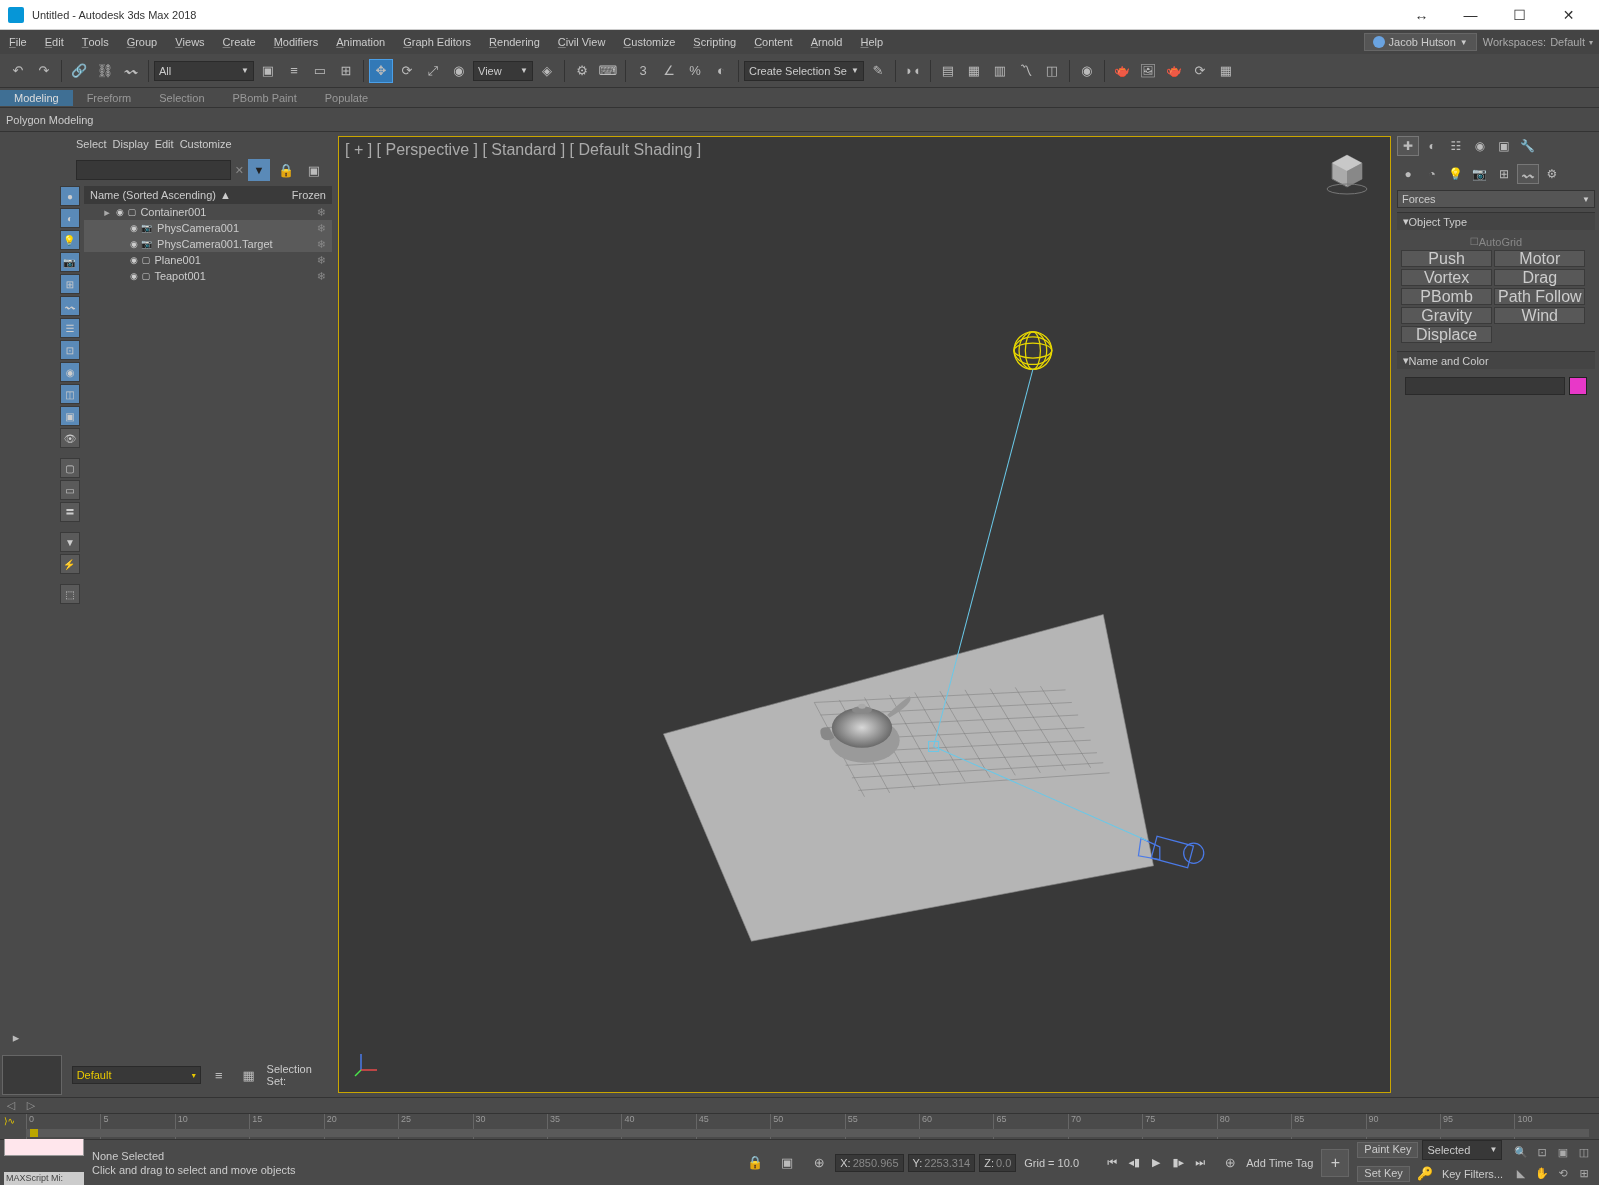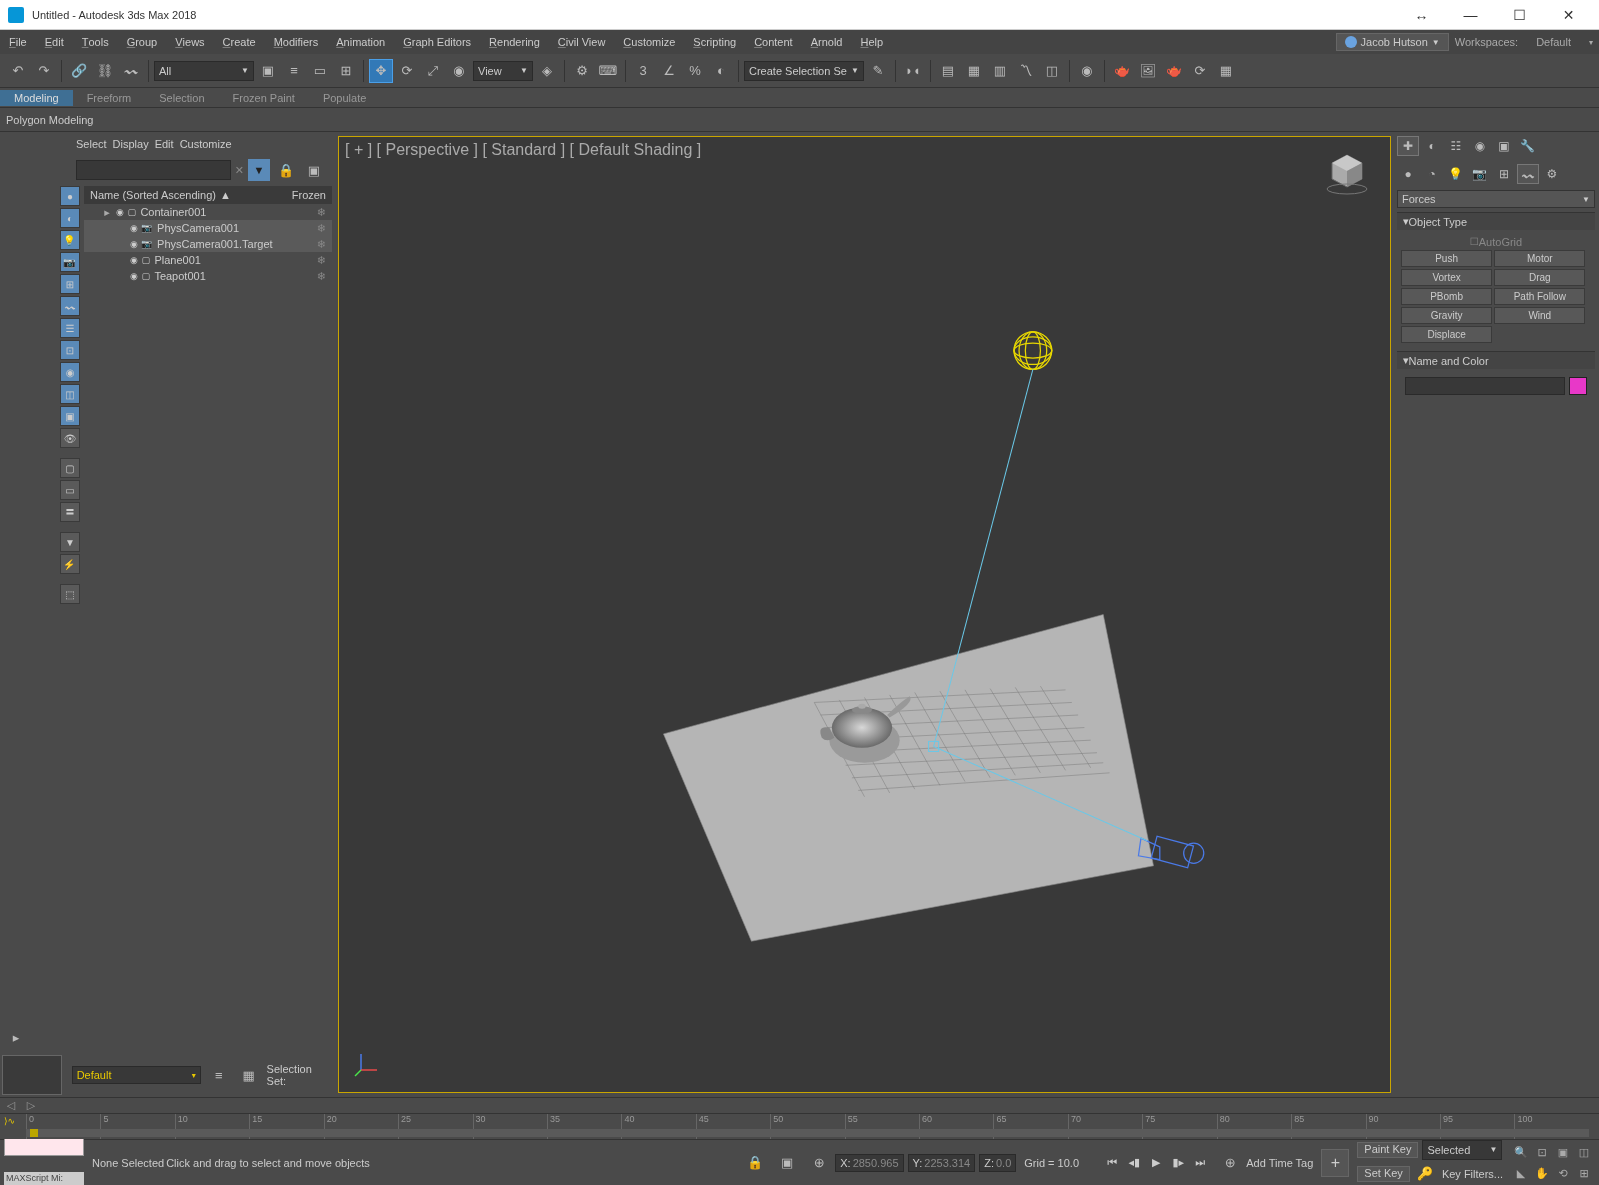--- a/index.html
+++ b/index.html
@@ -6,21 +6,21 @@
 html,body{width:1599px;height:1185px;overflow:hidden;background:#4a4a4a}
 .titlebar{height:30px;background:#fff;display:flex;align-items:center;padding:0 8px;color:#333;border-bottom:1px solid #ccc}
 .titlebar .icon3ds{width:16px;height:16px;background:#0696d7;margin-right:8px;border-radius:2px}
 .titlebar .winbtns{margin-left:auto;display:flex;gap:4px}
 .winbtn{width:45px;height:28px;display:flex;align-items:center;justify-content:center;color:#333;font-size:14px}
 .menubar{height:24px;background:#444;display:flex;align-items:center;color:#ccc;position:relative}
 .menuitem{padding:0 9px;height:24px;display:flex;align-items:center;cursor:pointer}
 .menuitem span{text-decoration:underline;text-decoration-color:rgba(255,255,255,.3)}
 .userbox{margin-left:auto;background:#555;padding:2px 8px;display:flex;align-items:center;gap:4px;color:#ccc;border:1px solid #666}
 .usericon{width:12px;height:12px;background:#6aa3e0;border-radius:50%}
-.wsbox{padding:0 6px;color:#aaa;display:flex;align-items:center;gap:18px}
+.wsbox{padding:0 6px;color:#aaa;display:flex;align-items:center;gap:4px}
 .toolbar1{height:34px;background:#4a4a4a;display:flex;align-items:center;padding:0 6px;gap:2px;border-bottom:1px solid #333}
 .tbtn{width:24px;height:24px;display:flex;align-items:center;justify-content:center;color:#bbb;border:1px solid transparent;font-size:13px}
 .tbtn.active{background:#3279b7;border:1px solid #4a9fe8}
 .tsep{width:1px;height:22px;background:#333;margin:0 3px}
 .selset{height:20px;background:#383838;border:1px solid #2a2a2a;color:#ccc;padding:0 4px;display:flex;align-items:center;min-width:100px}
 .ribbon{height:20px;background:#4a4a4a;display:flex;align-items:center;border-bottom:1px solid #333}
 .rtab{padding:2px 14px;color:#999;font-size:11px}
 .rtab.active{background:#3f6f94;color:#ddd}
 .ribbonbar{height:24px;background:#4a4a4a;display:flex;align-items:center;padding:0 6px;color:#ccc;border-bottom:1px solid #333}
 .main{display:flex;height:calc(100% - 30px - 24px - 34px - 20px - 24px - 16px - 26px - 46px)}
@@ -51,38 +51,38 @@
 .rp-tabs{display:flex;gap:2px;padding:4px;flex-wrap:wrap}
 .rp-tab{width:22px;height:20px;border:1px solid transparent;display:flex;align-items:center;justify-content:center;color:#bbb;font-size:12px}
 .rp-tab.active{background:#555;border:1px solid #777}
 .rp-dd{margin:2px 4px;height:18px;background:#555;border:1px solid #333;display:flex;align-items:center;padding:0 4px;color:#ccc}
 .rp-dd .arr{margin-left:auto;font-size:8px}
 .rollout{margin:2px 4px}
 .rollout-hdr{height:18px;background:#444;display:flex;align-items:center;padding:0 6px;color:#ccc;border-top:1px solid #333}
 .rollout-body{padding:4px;background:#4a4a4a}
 .autogrid{display:flex;justify-content:center;color:#888;font-size:10px;padding:2px}
 .btngrid{display:flex;flex-wrap:wrap;gap:2px}
-.objbtn{width:48%;height:17px;background:#585858;border:1px solid #3a3a3a;display:flex;align-items:center;justify-content:center;color:#ccc;font-size:10px}
+.objbtn{width:48%;height:17px;background:#585858;border:1px solid #3a3a3a;display:flex;align-items:center;justify-content:center;color:#ccc;font-size:16px}
 .namecolor{display:flex;gap:4px;align-items:center;padding:4px}
 .nc-input{flex:1;height:18px;background:#383838;border:1px solid #2a2a2a}
 .nc-swatch{width:18px;height:18px;background:#e838c8;border:1px solid #222}
 .timeslider-row{height:16px;background:#4a4a4a;display:flex;align-items:center;color:#ccc;padding:0 4px;gap:6px;border-top:1px solid #333}
 .tslide-btn{width:14px;height:14px;display:flex;align-items:center;justify-content:center;color:#999}
 .tslide-track{flex:1;position:relative;height:14px}
 .tslide-thumb{position:absolute;left:0;top:0;width:60px;height:14px;background:#666;border:1px solid #888;display:flex;align-items:center;justify-content:center;color:#ccc;font-size:9px}
 .ruler{height:26px;background:#4a4a4a;position:relative;border-top:1px solid #333}
 .ruler-marks{position:absolute;inset:0;display:flex}
 .rmark{flex:1;border-left:1px solid #666;color:#999;font-size:9px;padding-left:2px}
 .ruler-bar{position:absolute;left:26px;right:10px;bottom:2px;height:8px;background:#5a5a5a}
 .ruler-key{position:absolute;left:30px;bottom:2px;width:8px;height:8px;background:#bba600}
 .statusbar{height:46px;background:#4a4a4a;display:flex;align-items:center;color:#ccc;padding:0 4px;gap:8px;border-top:1px solid #333}
 .sb-left{display:flex;flex-direction:column;gap:16px}
 .sb-input{width:80px;height:18px;background:#ffe6ec;border:1px solid #999;color:#333;font-size:9px;padding:0 2px}
 .maxscript{width:80px;height:16px;background:#ccc;color:#444;font-size:9px;padding:1px 2px}
-.sb-msgs{display:flex;flex-direction:row;gap:2px;font-size:10px;min-width:200px}
+.sb-msgs{display:flex;flex-direction:column;gap:2px;font-size:10px;min-width:200px}
 .coords{display:flex;gap:4px;align-items:center}
 .coord-box{display:flex;align-items:center;gap:2px;height:18px;background:#383838;border:1px solid #2a2a2a;padding:0 4px;color:#888}
 .coord-box .lbl{color:#ccc}
 .timebtns{display:flex;gap:2px}
 .timebtn{width:20px;height:20px;display:flex;align-items:center;justify-content:center;color:#ccc}
 .plusbtn{width:28px;height:28px;background:#555;border:1px solid #666;display:flex;align-items:center;justify-content:center;color:#ccc;font-size:16px}
 .keys-section{display:flex;flex-direction:column;gap:2px;font-size:10px}
 .keys-row{display:flex;gap:4px;align-items:center}
 .keybtn{height:16px;padding:0 6px;background:#555;border:1px solid #666;color:#ccc;font-size:10px}
 .vp-ctrls{display:flex;flex-wrap:wrap;width:84px;gap:1px;margin-left:auto}
@@ -192,21 +192,21 @@
   <div class="tbtn">🫖</div>
   <div class="tbtn">⟳</div>
   <div class="tbtn">▦</div>
 </div>
 
 <div class="ribbon">
   <div id="ribbontabs" style="display:flex">
       <div class="rtab active">Modeling</div>
       <div class="rtab">Freeform</div>
       <div class="rtab">Selection</div>
-      <div class="rtab">Frozen Paint</div>
+      <div class="rtab">PBomb Paint</div>
       <div class="rtab">Populate</div>
     </div>
 </div>
 <div class="ribbonbar">
   <span>Polygon Modeling</span>
 </div>
 
 <div class="main">
 
   <div class="leftpanel">

